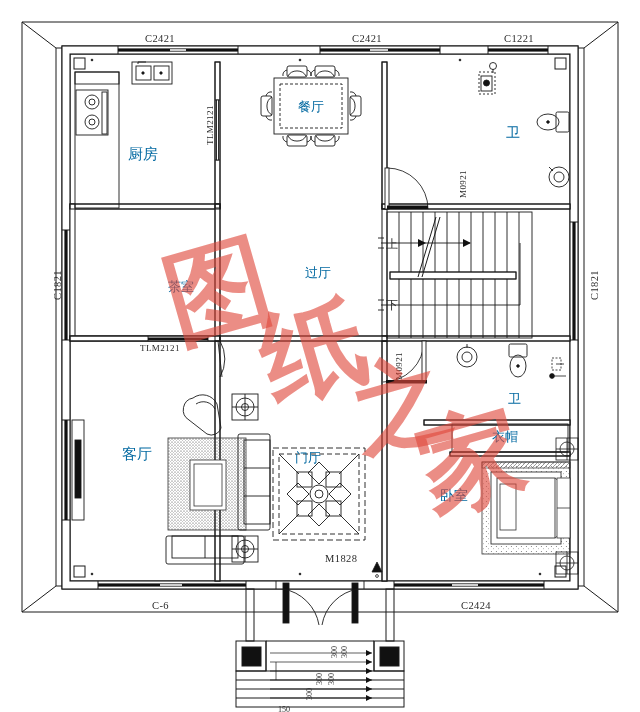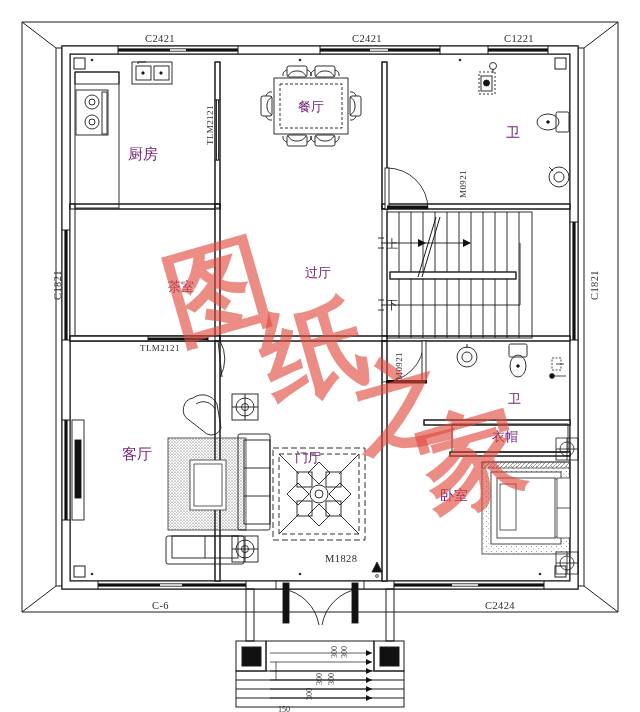--- a/index.html
+++ b/index.html
@@ -1,20 +1,20 @@
 <!DOCTYPE html>
 <html><head>
 <meta charset="utf-8">
 <style>
   html,body{margin:0;padding:0;background:#ffffff;}
   body{width:640px;height:712px;overflow:hidden;
        font-family:"Liberation Sans","DejaVu Sans",sans-serif;color:#1a1a1a;}
   #plan{position:relative;width:640px;height:712px;background:#fff;}
   svg{display:block;position:absolute;top:0;left:0;}
-  .lbl{position:absolute;font-size:13px;color:#701a75;white-space:nowrap;
+  .lbl{position:absolute;font-size:13px;color:#0369a1;white-space:nowrap;
        font-family:Liberation Sans, sans-serif;}
   .code{position:absolute;font-size:10.5px;color:#2b2b2b;white-space:nowrap;
         letter-spacing:.4px;font-family:"Liberation Serif","DejaVu Serif",serif;}
   .vcode{transform:rotate(-90deg);transform-origin:0 0;}
   .dimtxt{position:absolute;font-size:8px;color:#2b2b2b;white-space:nowrap;
           font-family:"Liberation Serif","DejaVu Serif",serif;}
   .vdim{transform:rotate(-90deg);transform-origin:0 0;}
   .stairtxt{position:absolute;font-size:12px;color:#2b2b2b;
             font-family:"Liberation Serif","DejaVu Serif",serif;}
   #watermark{position:absolute;left:0;top:0;width:640px;height:712px;
@@ -477,21 +477,21 @@
 <div class="lbl" style="left:508px;top:390px;font-size:13px;">卫</div>
 <div class="lbl" style="left:492px;top:428px;font-size:13px;">衣帽</div>
 <div class="lbl" style="left:440px;top:487px;font-size:14px;">卧室</div>
 
 <div class="code" style="left:145px;top:33px;">C2421</div>
 <div class="code" style="left:352px;top:33px;">C2421</div>
 <div class="code" style="left:504px;top:33px;">C1221</div>
 <div class="code vcode" style="left:52px;top:300px;">C1821</div>
 <div class="code vcode" style="left:589px;top:300px;">C1821</div>
 <div class="code" style="left:152px;top:600px;">C-6</div>
-<div class="code" style="left:461px;top:600px;margin-left:24px;">C2424</div>
+<div class="code" style="left:461px;top:600px;">C2424</div>
 
 <div class="code vcode" style="left:205px;top:145px;font-size:9px;">TLM2121</div>
 <div class="code" style="left:140px;top:343px;font-size:9px;">TLM2121</div>
 <div class="code vcode" style="left:458px;top:198px;font-size:9px;">M0921</div>
 <div class="code vcode" style="left:394px;top:380px;font-size:9px;">M0921</div>
 <div class="code" style="left:297px;top:553px;margin-left:28px;">M1828</div>
 
 <div class="stairtxt" style="left:386px;top:236px;">上</div>
 <div class="stairtxt" style="left:386px;top:297px;">下</div>
 

